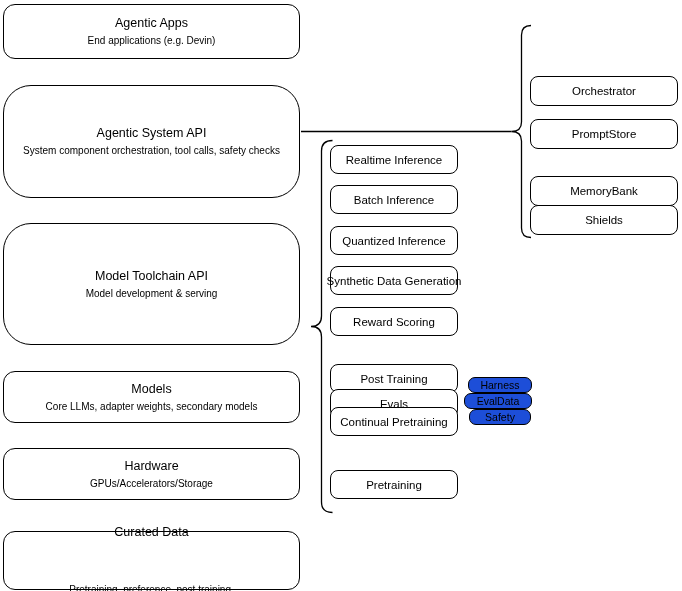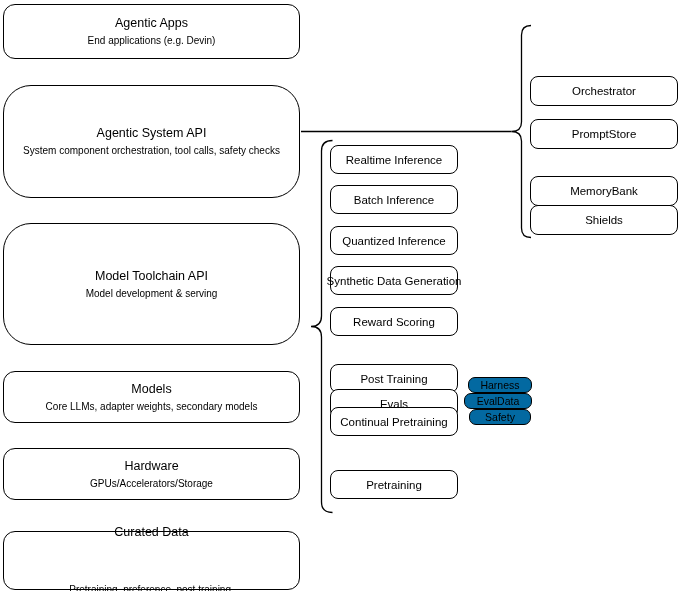--- a/index.html
+++ b/index.html
@@ -61,21 +61,21 @@
     left: 530px;
     width: 148px;
     height: 30px;
     border-radius: 8px;
     font-size: 11.5px;
     white-space: nowrap;
   }
   .pill {
     position: absolute;
     box-sizing: border-box;
-    background: #0369a1;
+    background: #1d4ed8;
     border: 1.3px solid #000000;
     border-radius: 7px;
     height: 16px;
     display: flex;
     align-items: center;
     justify-content: center;
     font-size: 10.5px;
     line-height: 11px;
     white-space: nowrap;
     z-index: 3;

